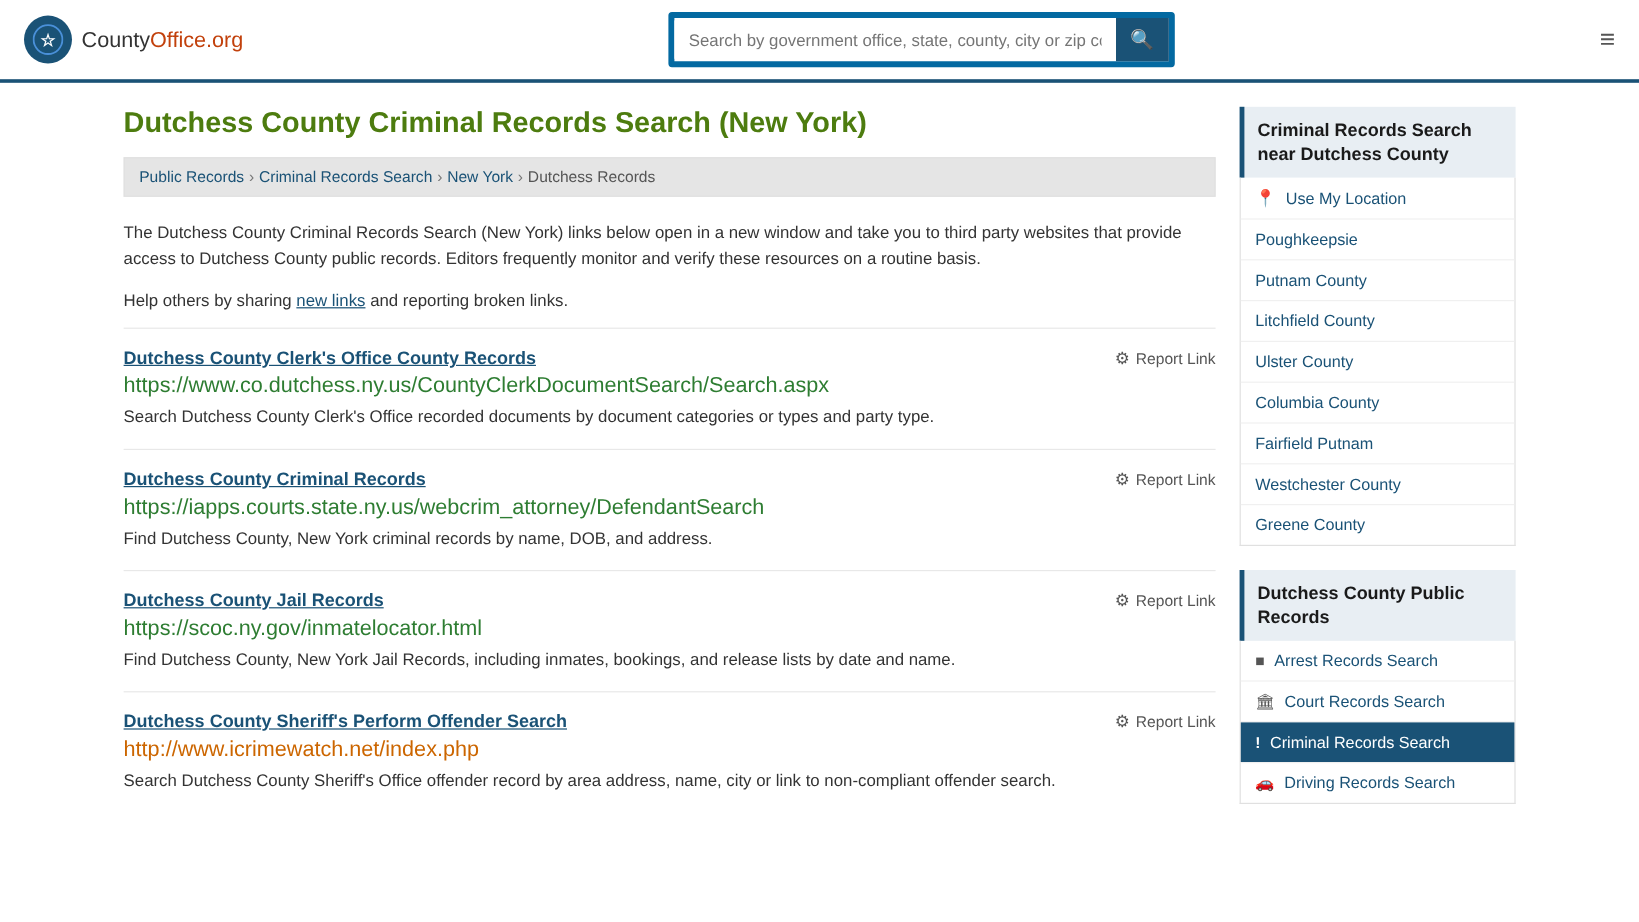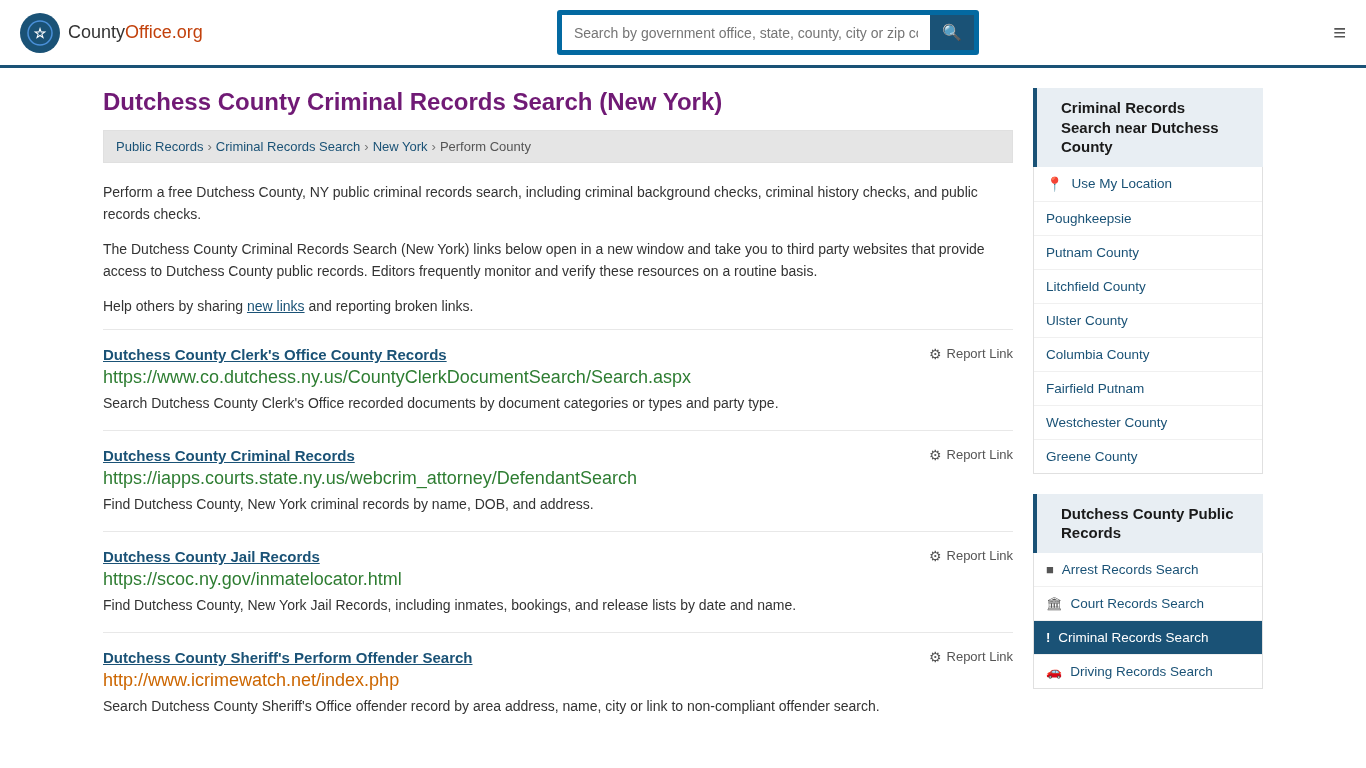--- a/index.html
+++ b/index.html
@@ -77,21 +77,21 @@
       gap: 20px;
     }
 
     
     .content {
       flex: 1;
     }
     .page-title {
       font-size: 24px;
       font-weight: bold;
-      color: #701a75;
+      color: #4d7c0f;
       margin-bottom: 14px;
     }
 
     
     .breadcrumb {
       background: #e5e5e5;
       border: 1px solid #e0e0e0;
       padding: 8px 12px;
       margin-bottom: 18px;
       font-size: 13px;
@@ -161,21 +161,21 @@
     .sidebar {
       width: 230px;
       flex-shrink: 0;
     }
     .sidebar-section {
       margin-bottom: 20px;
     }
     .sidebar-header {
       background: #e8eef3;
       border-left: 4px solid #1a5276;
-      padding: 10px 24px;
+      padding: 10px 11px;
       font-size: 15px;
       font-weight: bold;
       color: #1a1a1a;
       margin-bottom: 0;
       line-height: 1.3;
     }
     .sidebar-list {
       list-style: none;
       border: 1px solid #e0e0e0;
       border-top: none;
@@ -245,24 +245,23 @@
 
     <h1 class="page-title">Dutchess County Criminal Records Search (New York)</h1>
 
     <nav class="breadcrumb">
       <a href="#">Public Records</a>
       <span class="sep">›</span>
       <a href="#">Criminal Records Search</a>
       <span class="sep">›</span>
       <a href="#">New York</a>
       <span class="sep">›</span>
-      <span>Perform County</span>
+      <span>Dutchess Records</span>
     </nav>
 
-    <p class="description">Perform a free Dutchess County, NY public criminal records search, including criminal background checks, criminal history checks, and public records checks.</p>
     <p class="description">The Dutchess County Criminal Records Search (New York) links below open in a new window and take you to third party websites that provide access to Dutchess County public records. Editors frequently monitor and verify these resources on a routine basis.</p>
     <p class="description">
       <span>Help others by sharing </span><a href="#">new links</a><span> and reporting broken links.</span>
     </p>
 
     <div>
 
       <div class="record-entry">
         <div class="record-header">
           <a class="record-title" href="#">Dutchess County Clerk's Office County Records</a>

